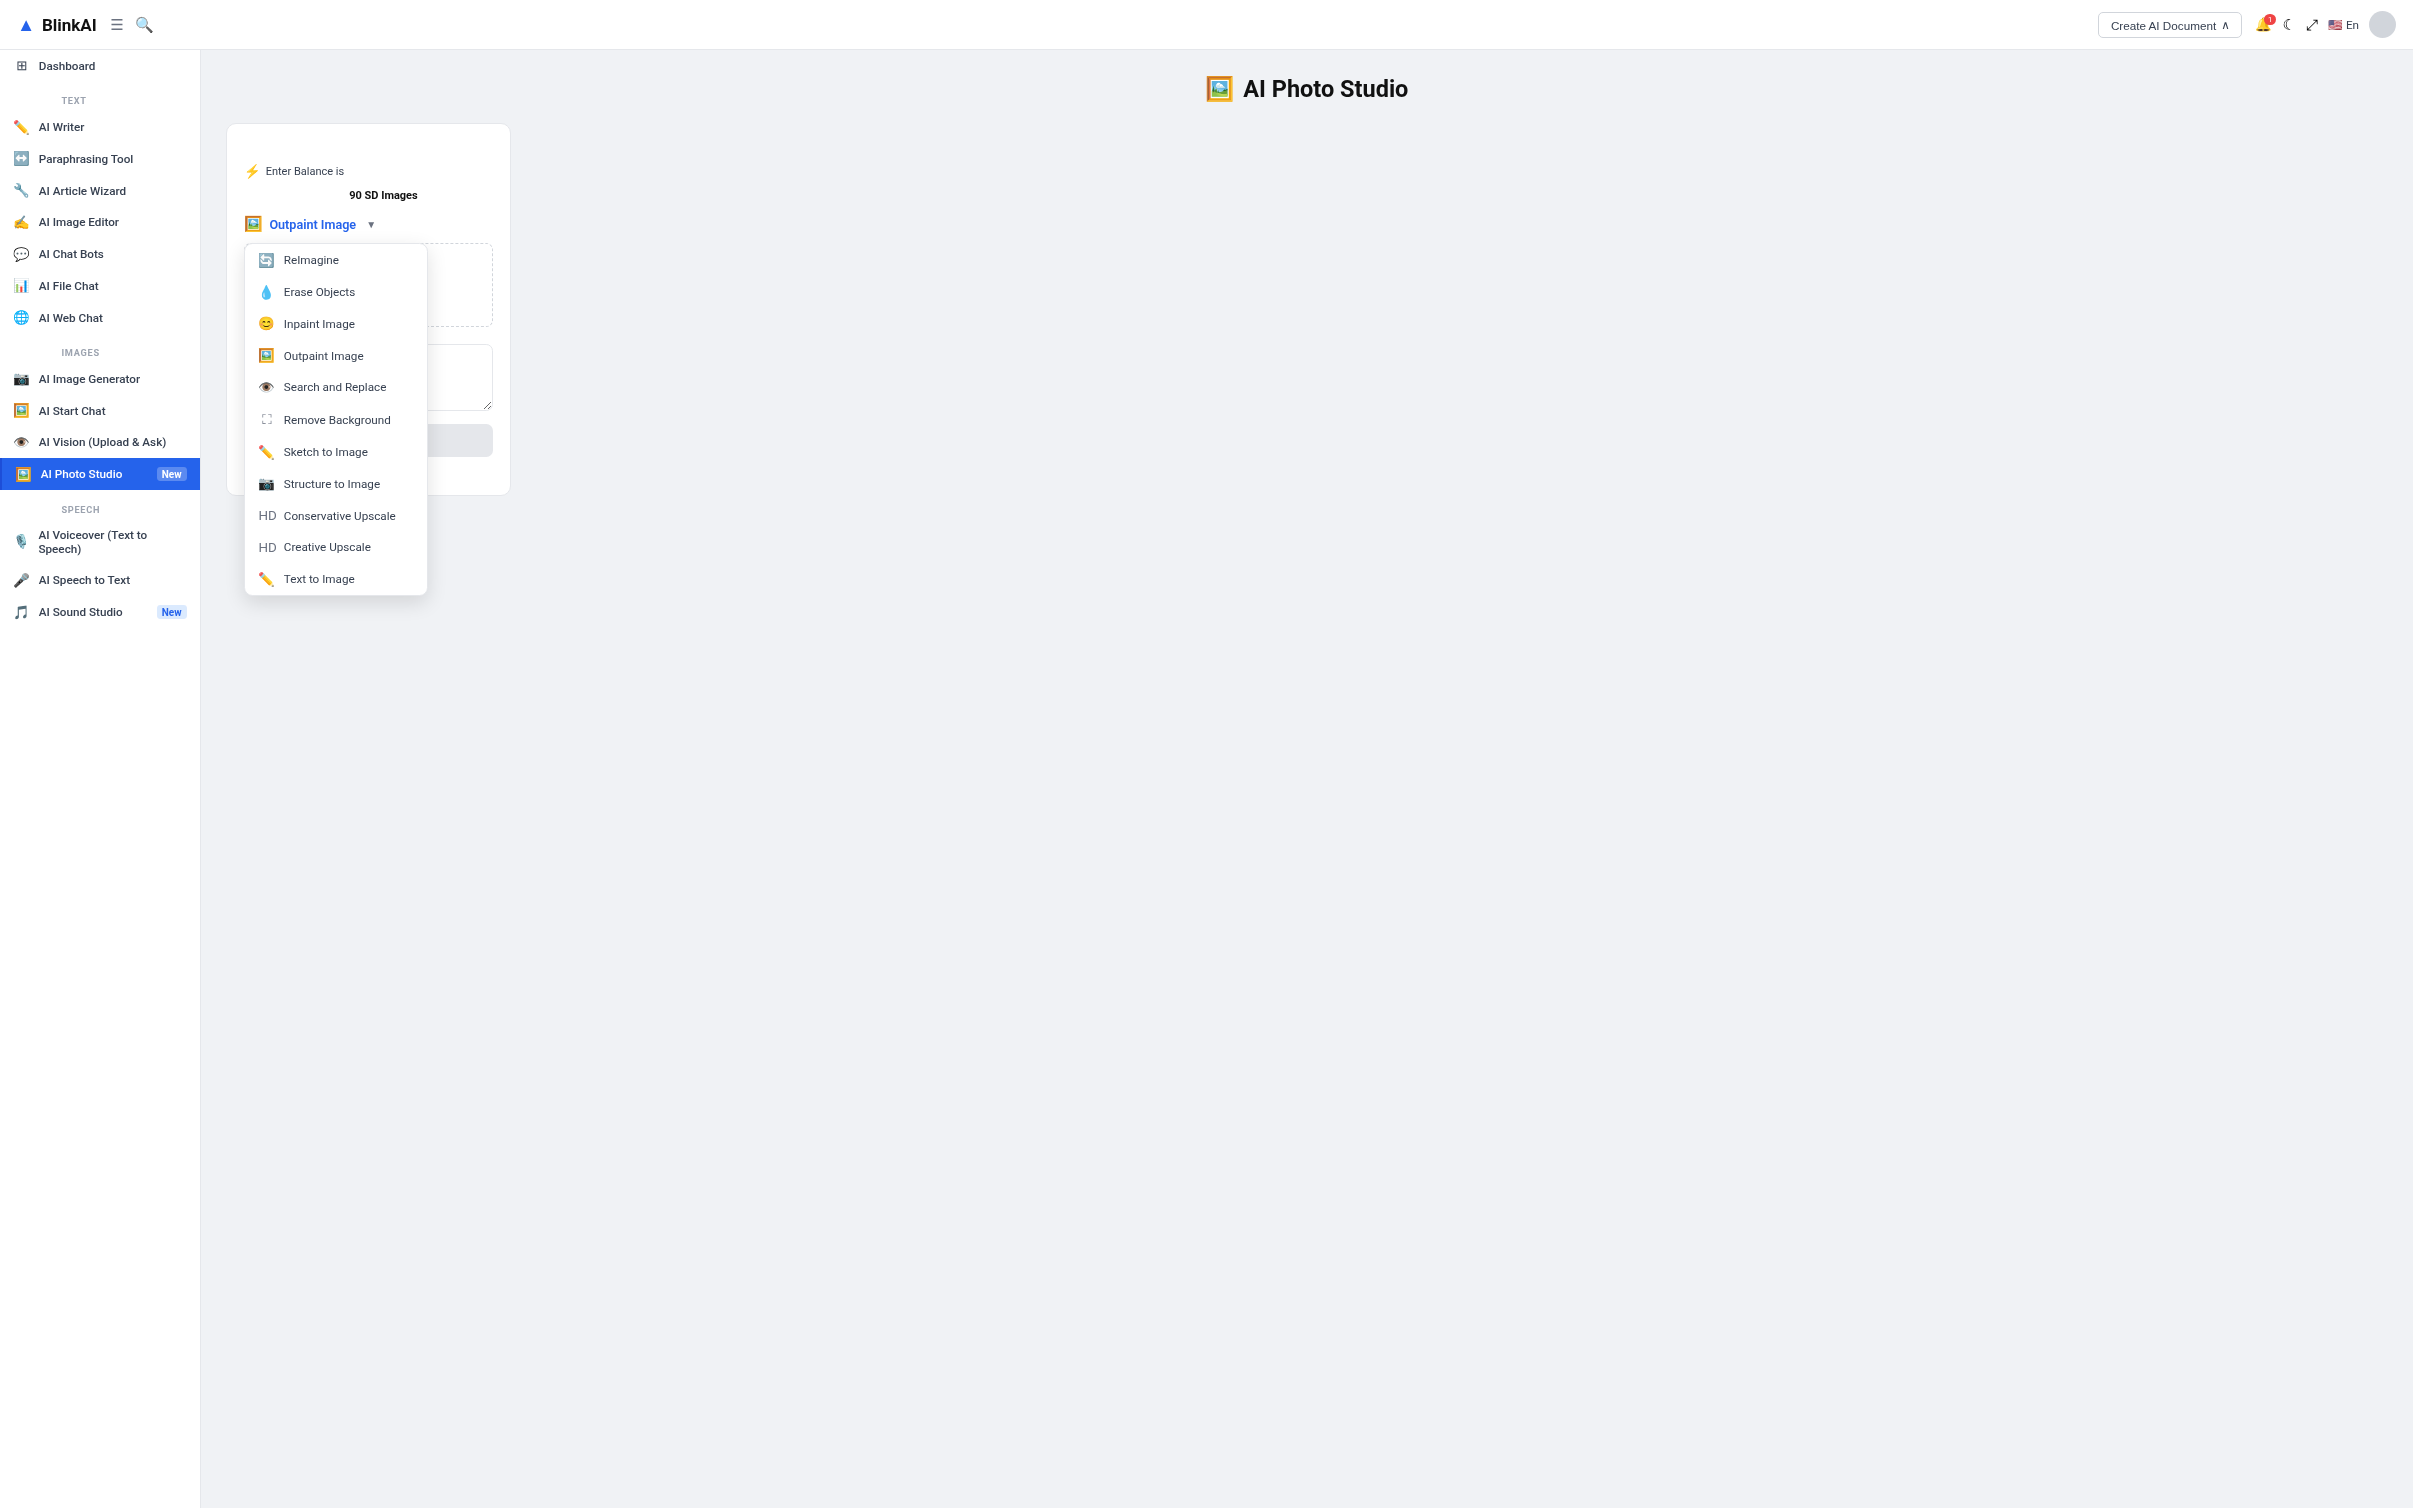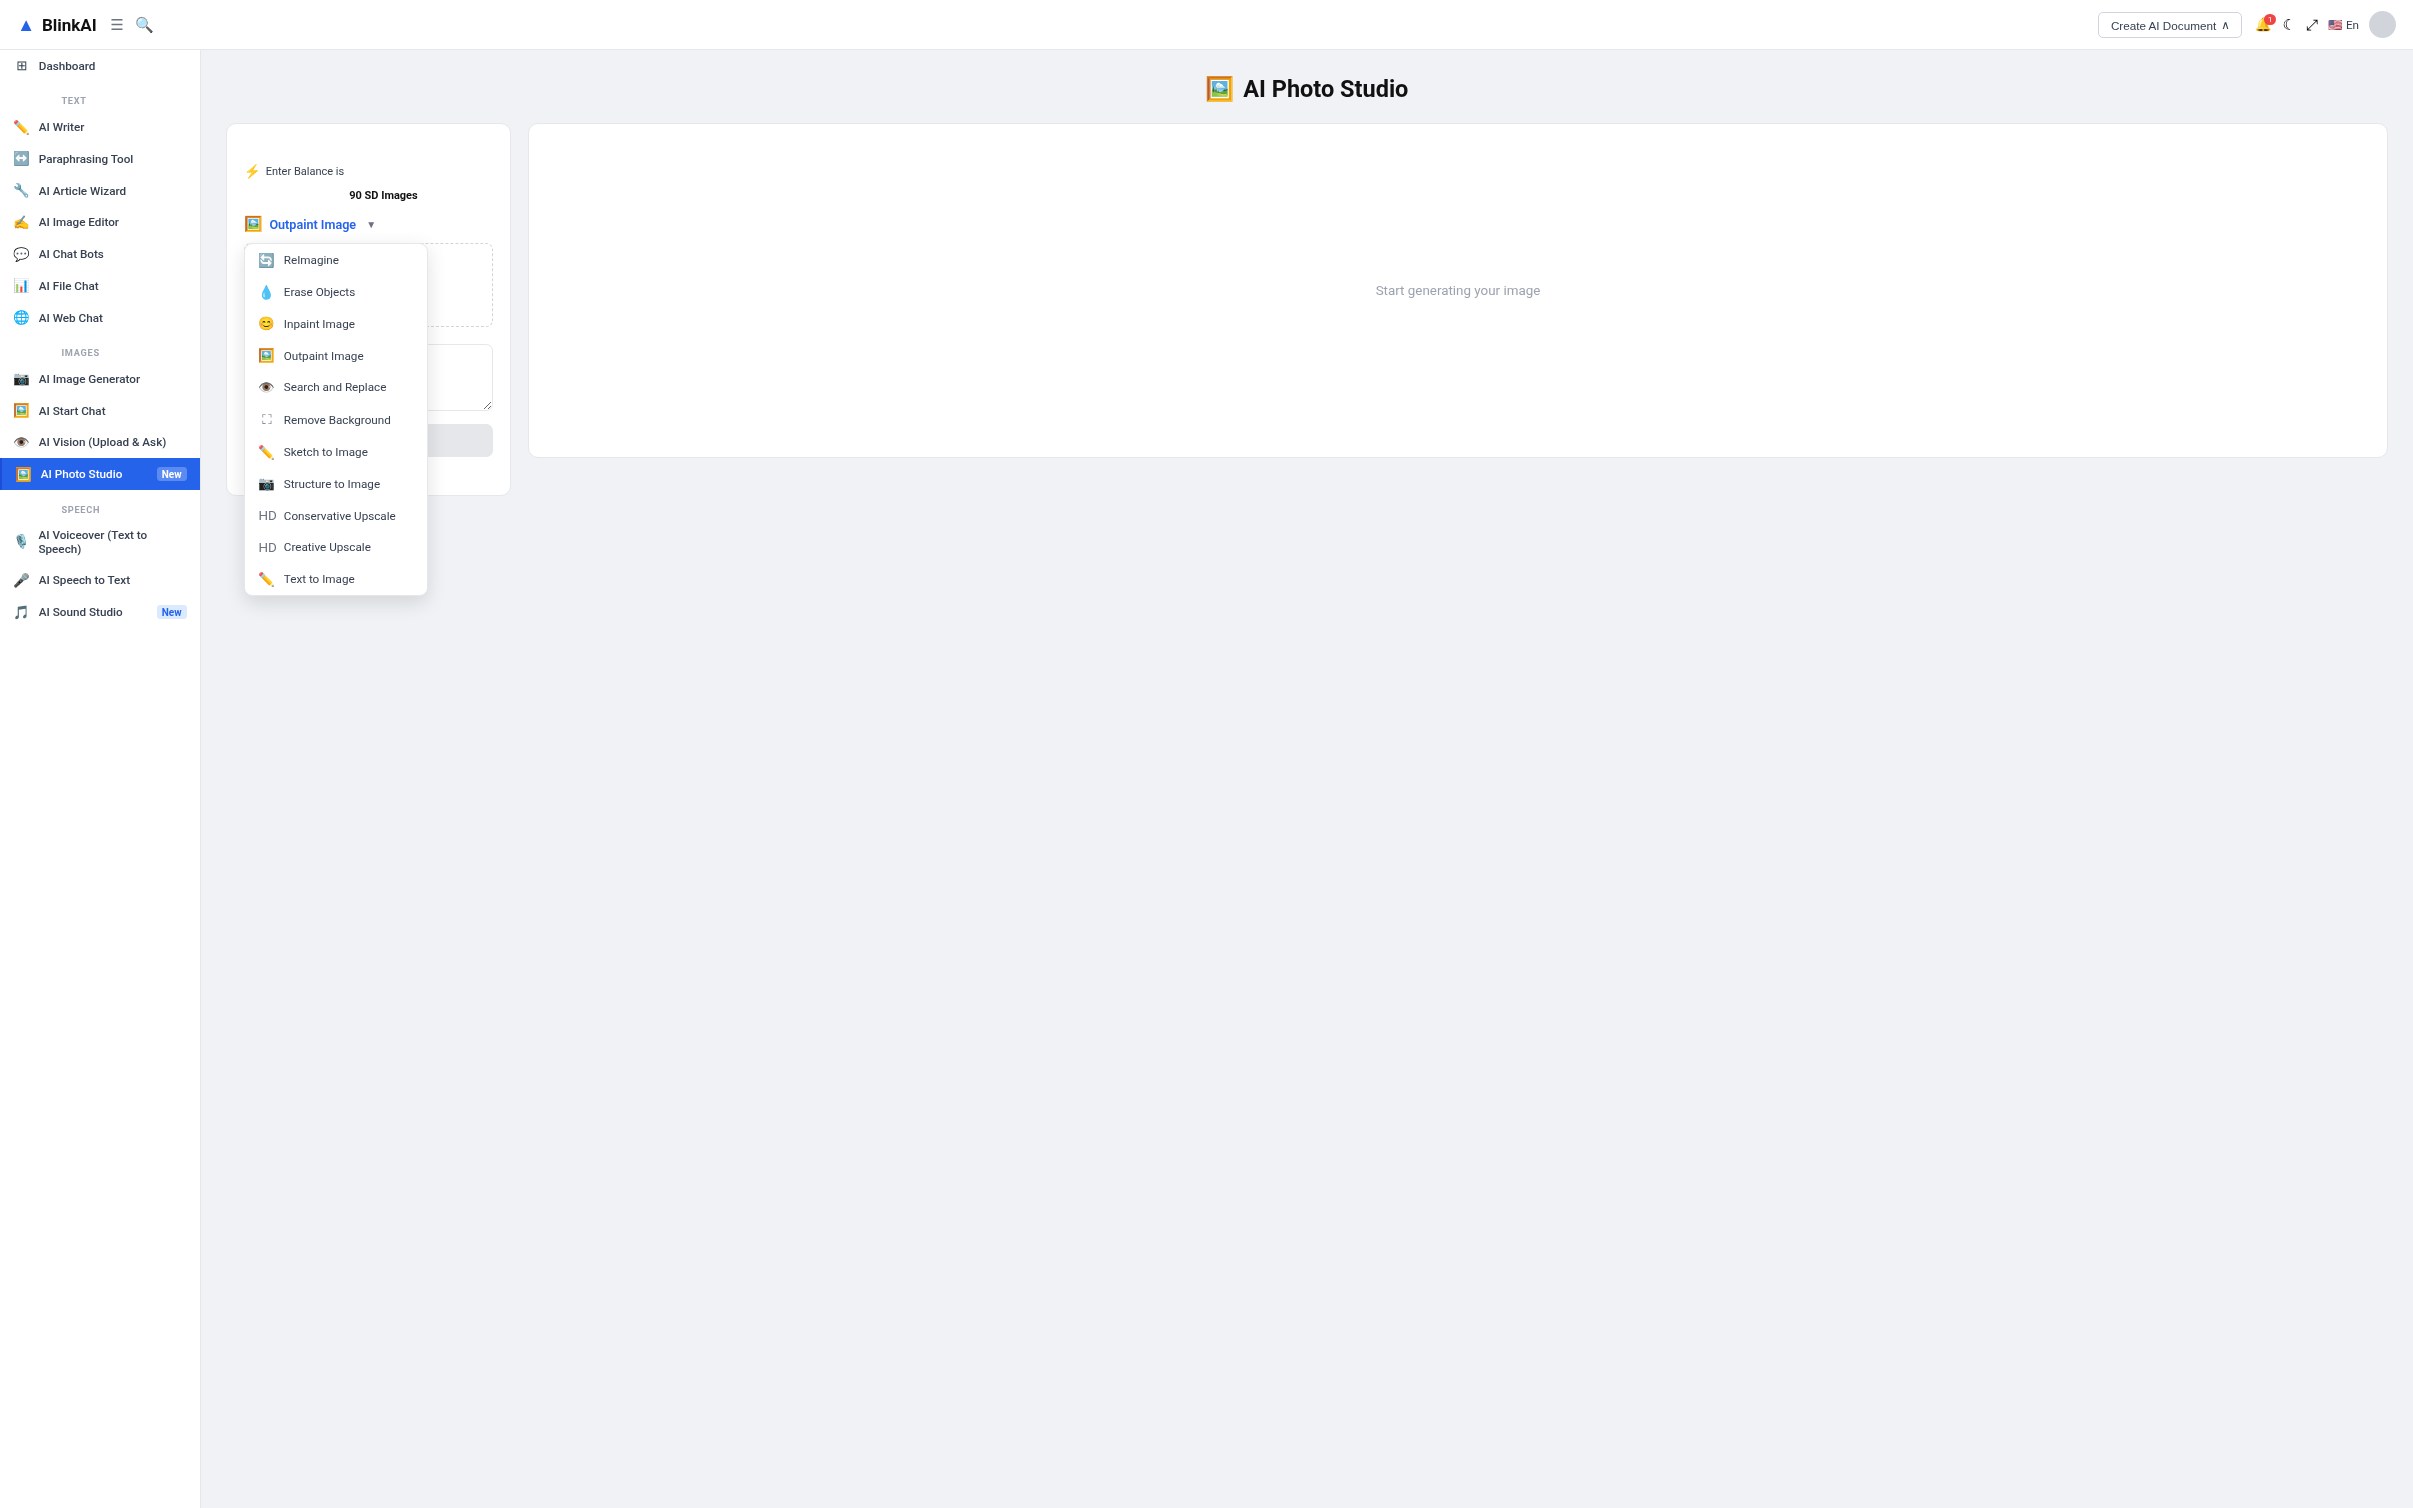--- a/index.html
+++ b/index.html
@@ -324,19 +324,16 @@
         <div style="margin-top: 6.7px;">
           <div class="upload-area">
             <span class="browse-link">Browse</span>
           </div>
           <textarea class="desc-textarea" placeholder="Enter a description..." style=""></textarea>
           <button class="generate-btn">Generate</button>
           <div class="advanced-settings">Advanced Settings +</div>
         </div>
       </div>
 
-      <div class="right-panel">
-        <span>Start generating your image</span>
-      </div>
     </div>
   </div>
 </div>
 
 
 </body></html>

